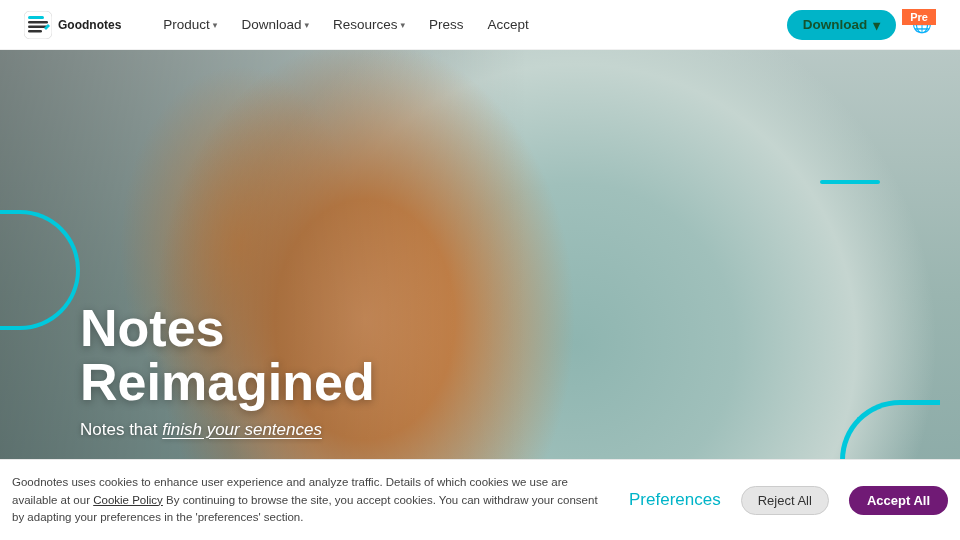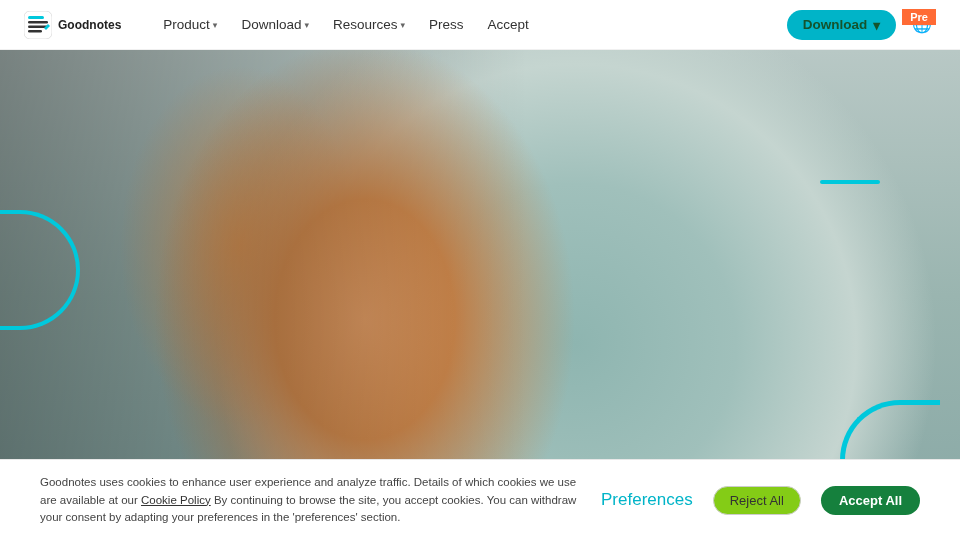--- a/index.html
+++ b/index.html
@@ -108,31 +108,31 @@
     .pre-badge {
       position: absolute; top: 9px; right: 24px; z-index: 200;
       background: #ff6b35; color: #fff; font-size: 11px; font-weight: 700;
       padding: 2px 8px; border-radius: 0;
     }
 
     
     .cookie-banner {
       position: absolute; bottom: 0; left: 0; width: 100%; z-index: 300;
       background: #fff; border-top: 1px solid #e8e8e8;
-      padding: 14px 40px; display: flex; align-items: center; gap: 20px;
+      padding: 14px 12px; display: flex; align-items: center; gap: 20px;
     }
     .cookie-text { font-size: 11.5px; color: #444; line-height: 1.5; flex: 1; }
     .cookie-text a { color: #333; }
     .cookie-link { color: #00b4c8; text-decoration: none; font-size: 17px; font-weight: 500; cursor: pointer; white-space: nowrap; }
     .cookie-reject-btn {
-      border: 1.5px solid #ccc; background: #84cc16; border-radius: 20px;
+      border: 1.5px solid #ccc; background: #e5e5e5; border-radius: 20px;
       padding: 6px 16px; font-size: 13px; font-weight: 500; color: #333; cursor: pointer; white-space: nowrap;
     }
     .cookie-accept-btn {
-      background: #15803d; color: #fff; border: none; border-radius: 20px;
+      background: #701a75; color: #fff; border: none; border-radius: 20px;
       padding: 7px 18px; font-size: 13px; font-weight: 600; cursor: pointer; white-space: nowrap;
     }
   </style>
 </head>
 <body>
 
 <nav>
   <a href="#" class="logo">
 
     <svg class="logo-icon" viewBox="0 0 28 28" fill="none" xmlns="http://www.w3.org/2000/svg">
@@ -181,20 +181,29 @@
 <div class="pre-badge">Pre</div>
 
 <div class="hero">
   <div class="hero-photo"></div>
   <div class="hero-overlay"></div>
 
   <div class="teal-curve-left"></div>
   <div class="teal-curve-right"></div>
   <div class="teal-line-top"></div>
 
+  <div class="hero-content">
+    <h1 class="hero-title">
+      <span>Notes</span><br>
+      <span>Reimagined</span>
+    </h1>
+    <p class="hero-subtitle">
+      <span>Notes that </span><em>finish your sentences</em>
+    </p>
+  </div>
 
   <div class="store-buttons">
     <a href="#" class="app-store-btn">
       <span class="app-store-icon"><svg width="20" height="20" viewBox="0 0 24 24" fill="white">
             <path d="M18.71 19.5c-.83 1.24-1.71 2.45-3.05 2.47-1.34.03-1.77-.79-3.29-.79-1.53 0-2 .77-3.27.82-1.31.05-2.3-1.32-3.14-2.53C4.25 17 2.94 12.45 4.7 9.39c.87-1.52 2.43-2.48 4.12-2.51 1.28-.02 2.5.87 3.29.87.78 0 2.26-1.07 3.8-.91.65.03 2.47.26 3.64 1.98-.09.06-2.17 1.28-2.15 3.81.03 3.02 2.65 4.03 2.68 4.04-.03.07-.42 1.44-1.38 2.83M13 3.5c.73-.83 1.94-1.46 2.94-1.5.13 1.17-.34 2.35-1.04 3.19-.69.85-1.83 1.51-2.95 1.42-.15-1.15.41-2.35 1.05-3.11z"></path>
           </svg></span>
       <div class="app-store-text">
         <span class="app-store-label">Download on the</span>
         <span class="app-store-name">App Store</span>
       </div>

